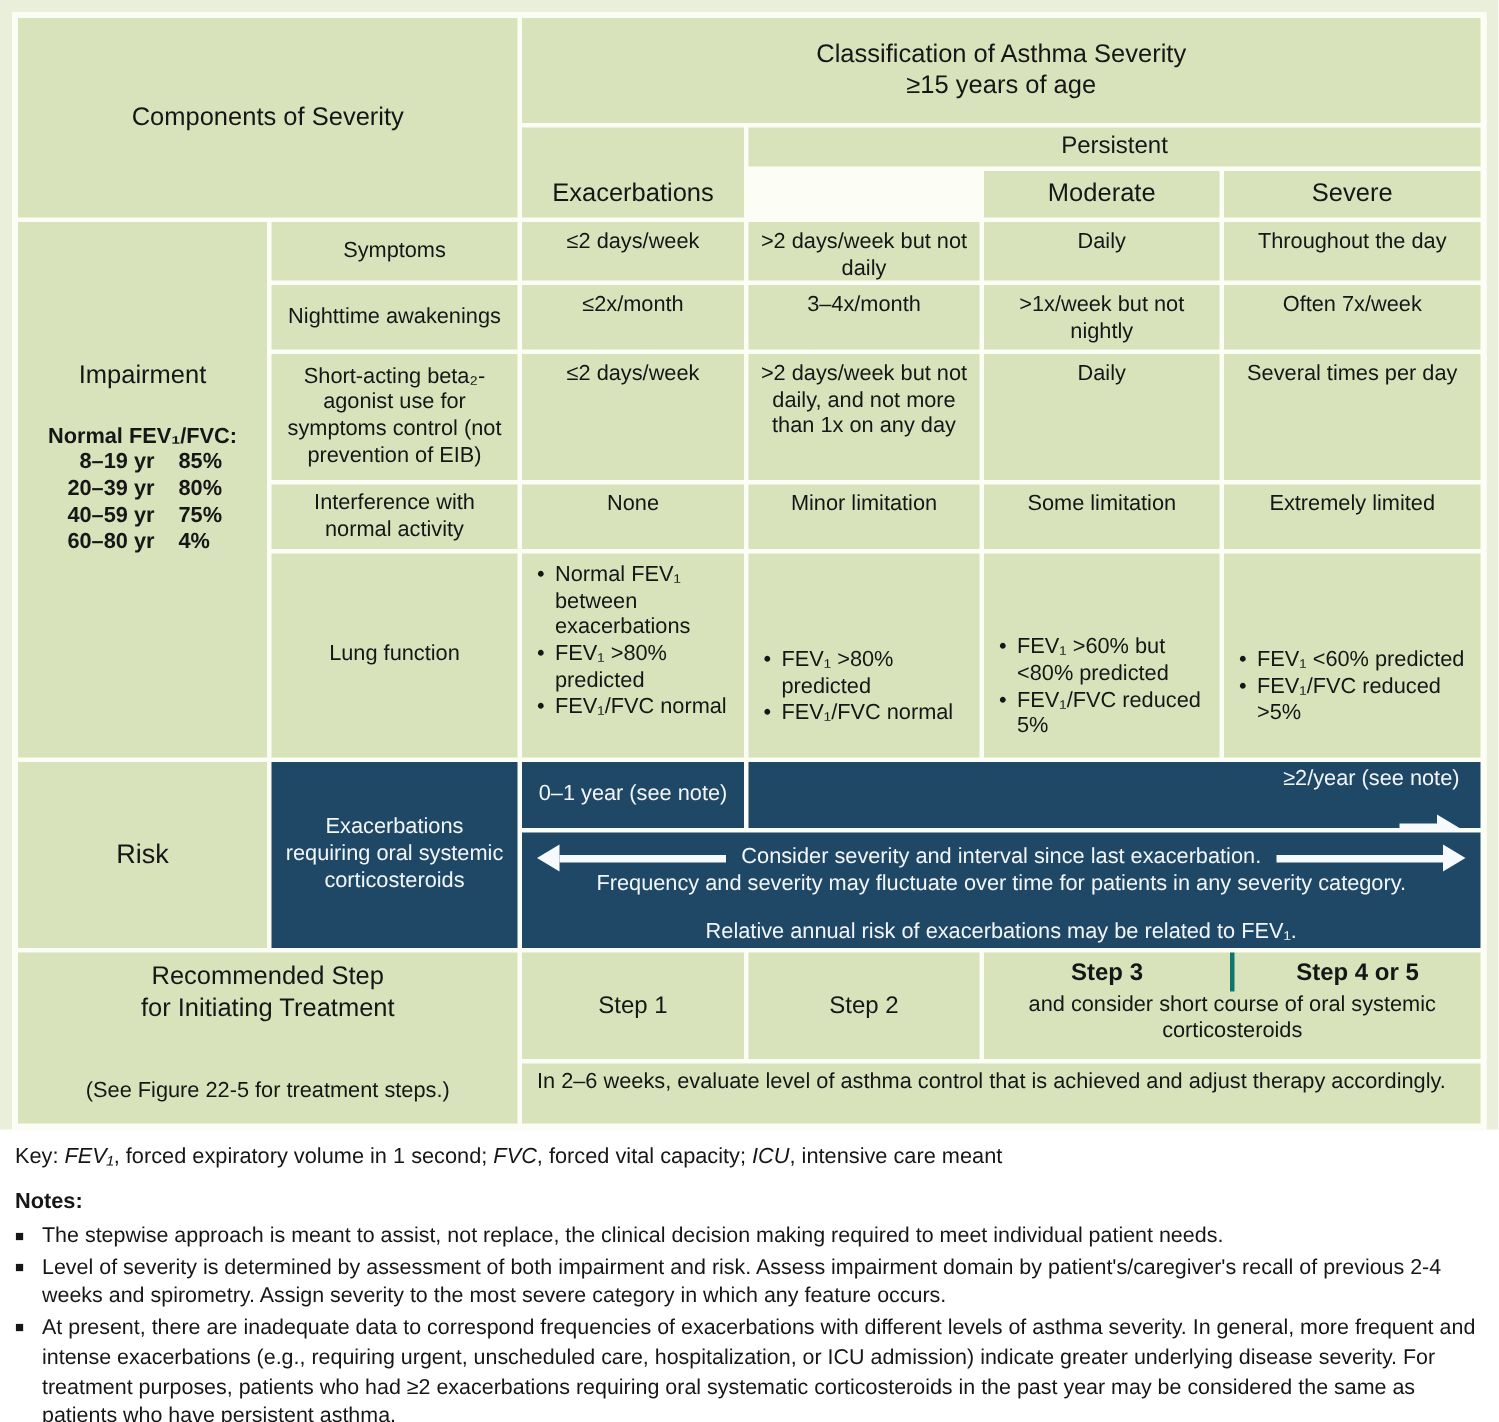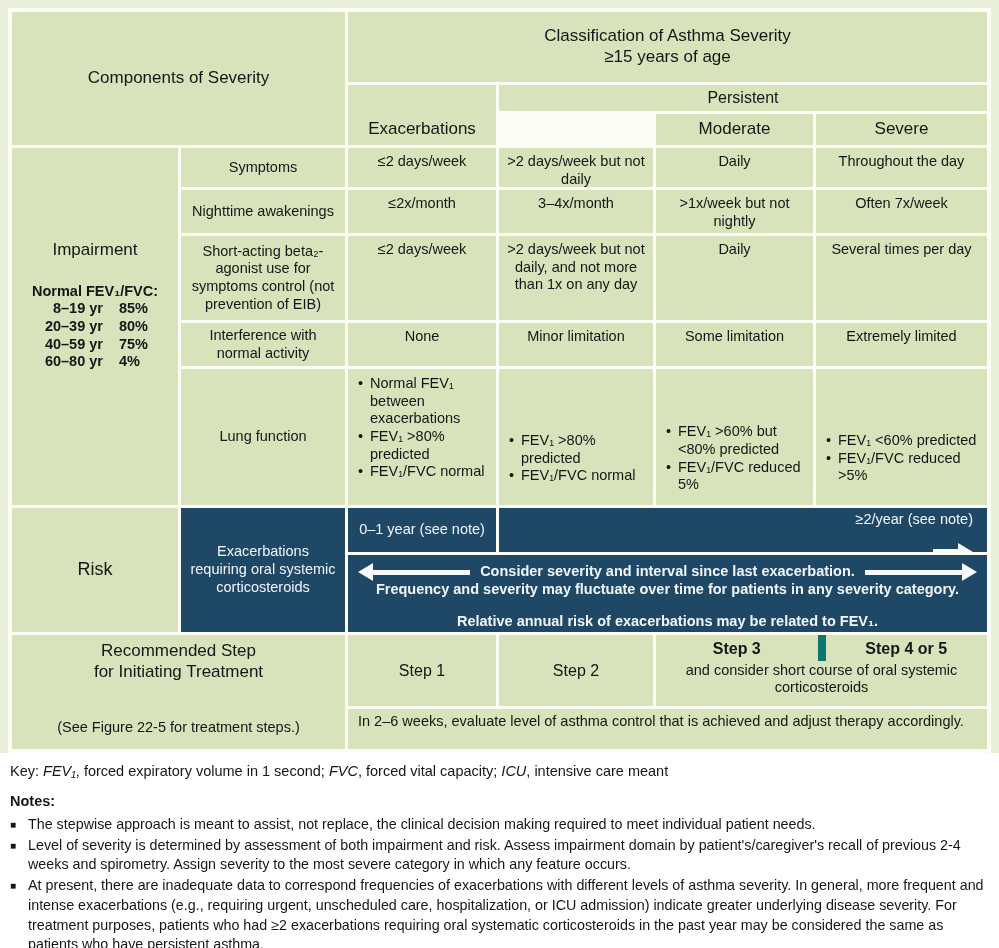--- a/index.html
+++ b/index.html
@@ -34,31 +34,31 @@
   .bullets.vcenter{justify-content:center;}
   .bullets.vtop{justify-content:flex-start;padding-top:6px;}
   .bl{display:flex;align-items:flex-start;}
   .bl .dot{width:12px;flex:0 0 12px;}
   
   .harrow{display:flex;align-items:center;flex:1;min-width:40px;}
   .shaft{flex:1;height:5px;background:#f7fafc;}
   .head-r{width:0;height:0;border-top:9px solid transparent;border-bottom:9px solid transparent;border-left:15px solid #f7fafc;}
   .head-l{width:0;height:0;border-top:9px solid transparent;border-bottom:9px solid transparent;border-right:15px solid #f7fafc;}
   .geq2{flex-direction:column;justify-content:flex-start;gap:14px;padding:3px 14px;align-items:flex-end;}
-  .considercell{justify-content:flex-start;padding:8px 10px 6px;font-weight:bold;}
+  .considercell{justify-content:flex-start;padding:8px 10px 6px;}
   .consider-line1{display:flex;align-items:center;gap:10px;width:100%;}
   .line3{margin-top:14px;}
   
   .bottomalign{justify-content:flex-end;padding-bottom:5px;}
   
   .treat-label{justify-content:space-between;padding:6px 6px 12px;}
   .s34{padding:0;justify-content:flex-start;}
   .s34-top{display:flex;width:100%;}
   .s34-half{flex:1;text-align:center;font-weight:bold;font-size:16px;padding:4px 0 2px;}
-  .s34-half + .s34-half{border-left:8px solid #0f766e;}
+  .s34-half + .s34-half{border-left:3px solid #0f766e;}
   .s34-note{padding:1px 10px 4px;}
   .followup{align-items:flex-start;text-align:left;justify-content:flex-start;padding:4px 10px;}
   
   #footer{position:absolute;left:0;top:753px;width:999px;box-sizing:border-box;padding:8px 10px 0 10px;font-size:14.5px;}
   .it{font-style:italic;}
   #key-line{margin:2px 0 14px 0;}
   #notes-title{font-weight:bold;margin-bottom:6px;}
   .note-item{display:flex;align-items:flex-start;line-height:1.38;font-size:14.3px;margin-bottom:1px;}
   .note-item .sq{flex:0 0 18px;font-size:10px;padding-top:3px;}
 </style>

